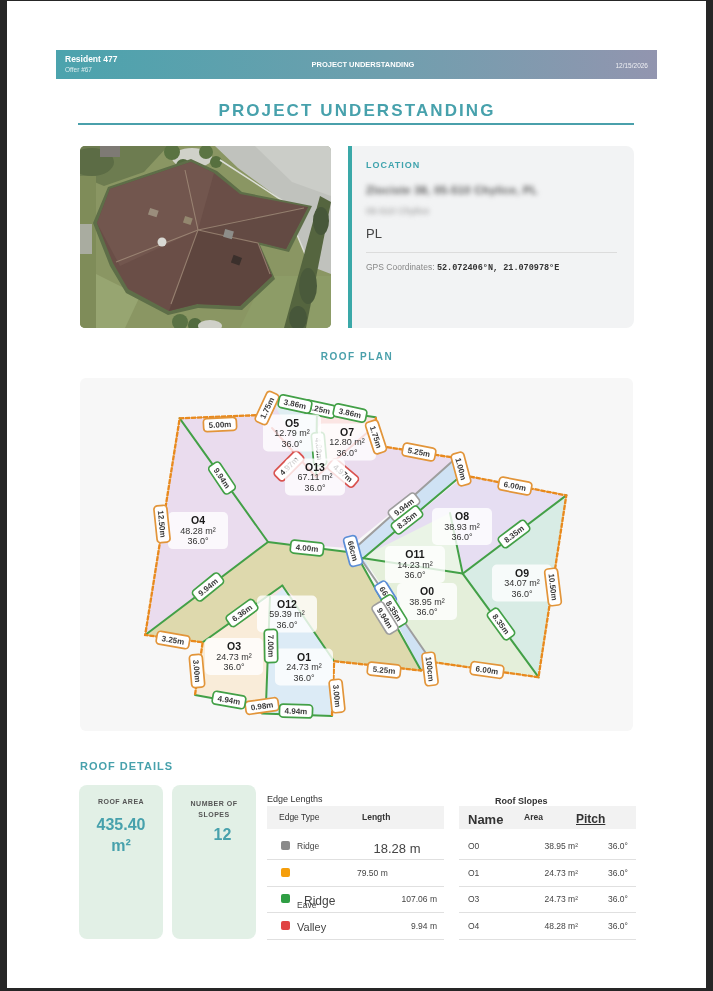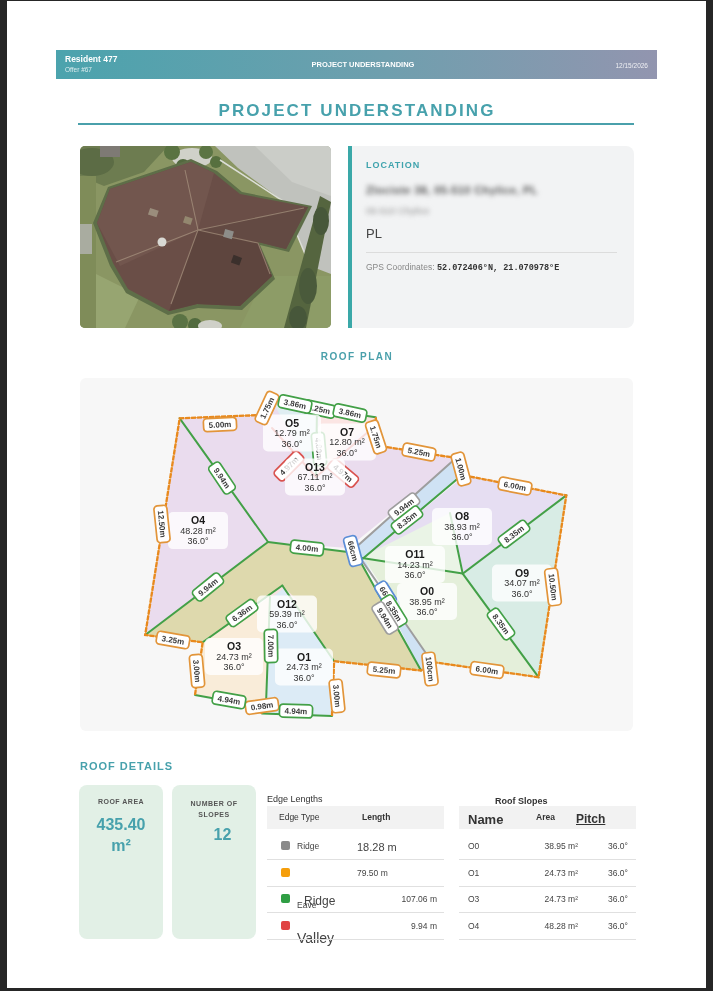--- a/index.html
+++ b/index.html
@@ -469,43 +469,43 @@
 <div class="abs" style="left:172px;top:826px;width:84px;text-align:center;font-size:16px;font-weight:bold;color:#47a1ac;padding-left:17px;">12</div>
 
 <div class="abs" style="left:267px;top:784px;font-size:9px;font-weight:normal;color:#333;margin-top:10px;">Edge Lengths</div>
 
 <div class="abs" style="left:267px;top:806px;width:177px;height:23px;background:#f2f2f2;"></div>
 <div class="abs" style="left:279px;top:812px;font-size:8.5px;font-weight:normal;color:#333;">Edge Type</div>
 <div class="abs" style="left:362px;top:812px;font-size:8.5px;font-weight:bold;color:#333;">Length</div>
 
 <div class="abs" style="left:281px;top:841px;width:9px;height:9px;border-radius:2px;background:#8a8a8a;"></div>
 <div class="abs" style="left:297px;top:841px;font-size:8.5px;color:#444;">Ridge</div>
-<div class="abs" style="left:357px;top:841px;width:80px;text-align:left;font-size:11px;color:#444;">18.28 m</div>
+<div class="abs" style="left:357px;top:841px;width:80px;text-align:center;font-size:13px;color:#444;">18.28 m</div>
 <div class="abs" style="left:267px;top:859px;width:177px;height:1px;background:#e0e0e0;"></div>
 
 <div class="abs" style="left:281px;top:868px;width:9px;height:9px;border-radius:2px;background:#f59e0b;"></div>
 <div class="abs" style="left:297px;top:868px;font-size:8.5px;color:#444;margin-top:32px;">Eave</div>
 <div class="abs" style="left:357px;top:868px;width:80px;text-align:left;font-size:8.5px;color:#444;">79.50 m</div>
 <div class="abs" style="left:267px;top:886px;width:177px;height:1px;background:#e0e0e0;"></div>
 
 <div class="abs" style="left:281px;top:894px;width:9px;height:9px;border-radius:2px;background:#2f9e44;"></div>
 <div class="abs" style="left:297px;top:894px;font-size:12px;color:#444;padding-left:7px;">Ridge</div>
 <div class="abs" style="left:357px;top:894px;width:80px;text-align:right;font-size:8.5px;color:#444;">107.06 m</div>
 <div class="abs" style="left:267px;top:912px;width:177px;height:1px;background:#e0e0e0;"></div>
 
 <div class="abs" style="left:281px;top:921px;width:9px;height:9px;border-radius:2px;background:#e04343;"></div>
-<div class="abs" style="left:297px;top:921px;font-size:14px;color:#444;margin-top:9px;">Valley</div>
+<div class="abs" style="left:297px;top:921px;font-size:11px;color:#444;">Valley</div>
 <div class="abs" style="left:357px;top:921px;width:80px;text-align:right;font-size:8.5px;color:#444;">9.94 m</div>
 <div class="abs" style="left:267px;top:939px;width:177px;height:1px;background:#e0e0e0;"></div>
 
 <div class="abs" style="left:459px;top:796px;font-size:9px;font-weight:bold;color:#333;margin-left:36px;">Roof Slopes</div>
 
 <div class="abs" style="left:459px;top:806px;width:177px;height:23px;background:#f2f2f2;"></div>
 <div class="abs" style="left:468px;top:812px;font-size:13px;font-weight:bold;color:#333;">Name</div>
-<div class="abs" style="left:524px;top:812px;font-size:8.5px;font-weight:bold;color:#333;margin-left:12px;">Area</div>
+<div class="abs" style="left:524px;top:812px;font-size:8.5px;font-weight:bold;color:#333;">Area</div>
 <div class="abs" style="left:576px;top:812px;font-size:12px;font-weight:bold;color:#333;text-decoration:underline;">Pitch</div>
 
 <div class="abs" style="left:468px;top:841px;font-size:8.5px;color:#444;">O0</div>
 <div class="abs" style="left:498px;top:841px;width:80px;text-align:right;font-size:8.5px;color:#444;">38.95 m²</div>
 <div class="abs" style="left:578px;top:841px;width:50px;text-align:right;font-size:8.5px;color:#444;">36.0°</div>
 <div class="abs" style="left:459px;top:859px;width:177px;height:1px;background:#e0e0e0;"></div>
 
 <div class="abs" style="left:468px;top:868px;font-size:8.5px;color:#444;">O1</div>
 <div class="abs" style="left:498px;top:868px;width:80px;text-align:right;font-size:8.5px;color:#444;">24.73 m²</div>
 <div class="abs" style="left:578px;top:868px;width:50px;text-align:right;font-size:8.5px;color:#444;">36.0°</div>

